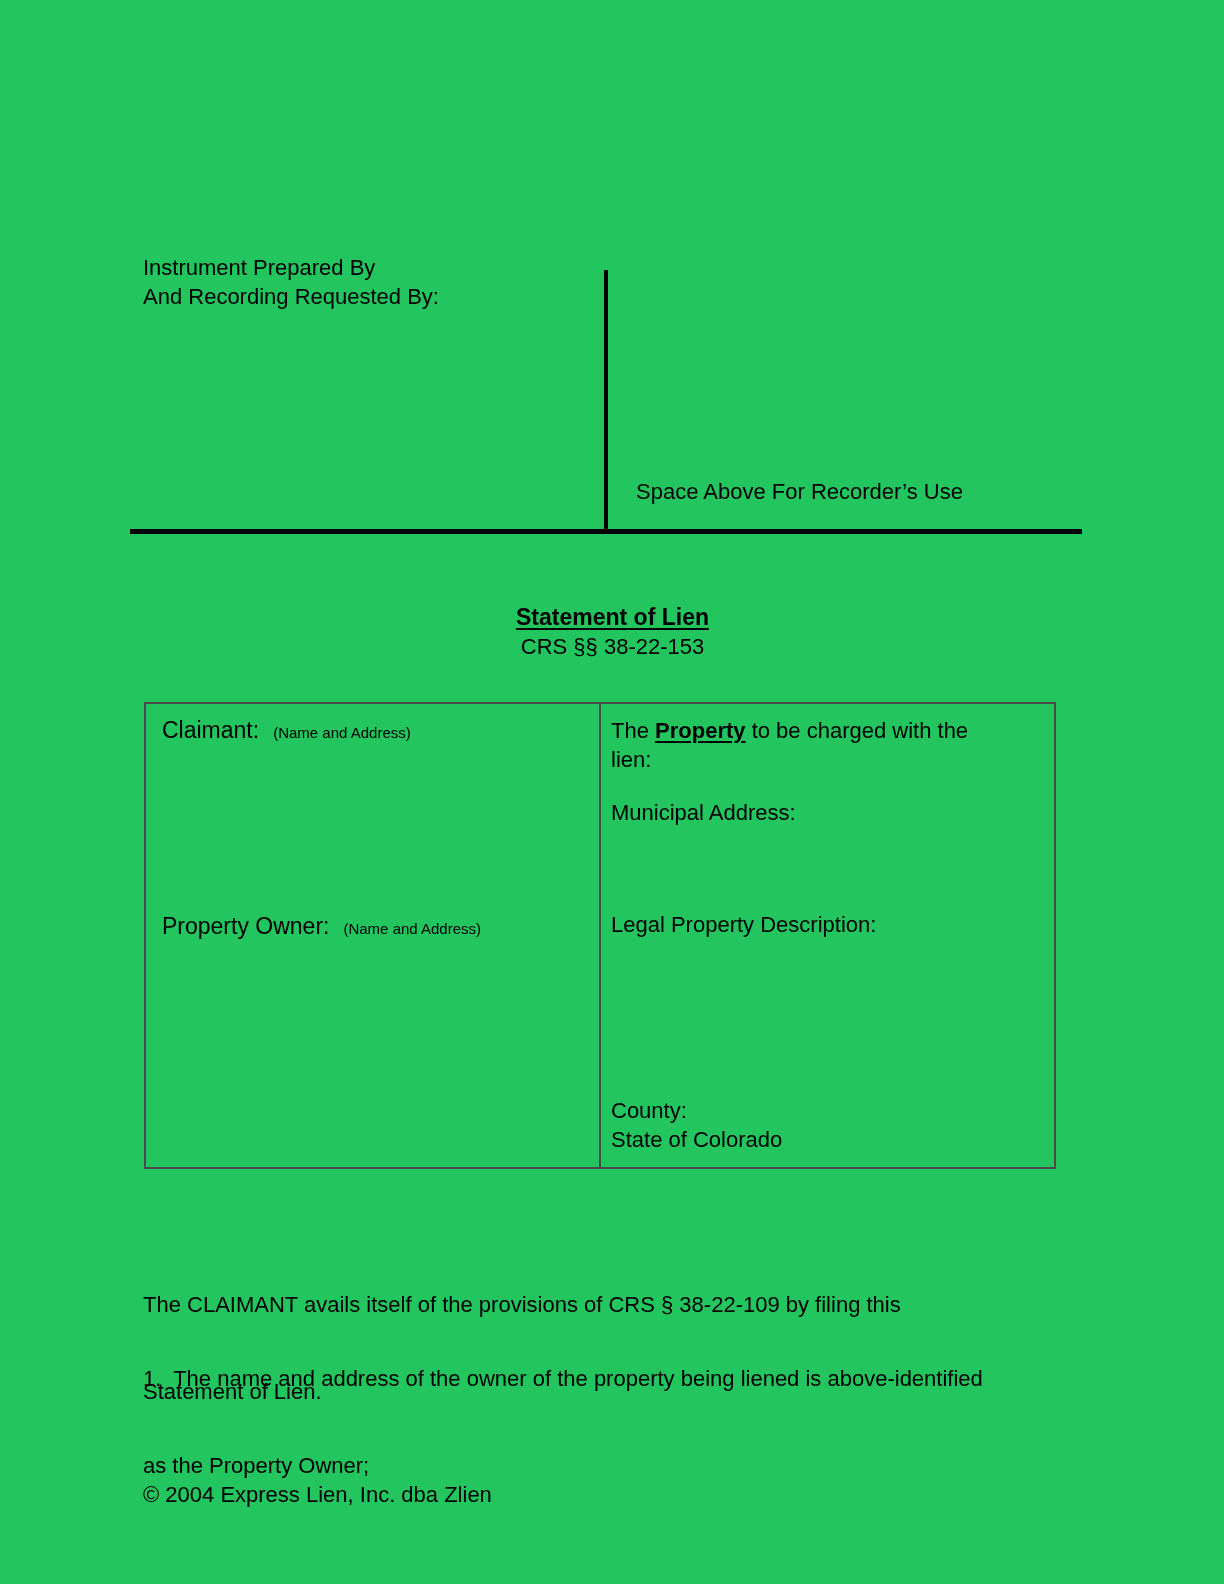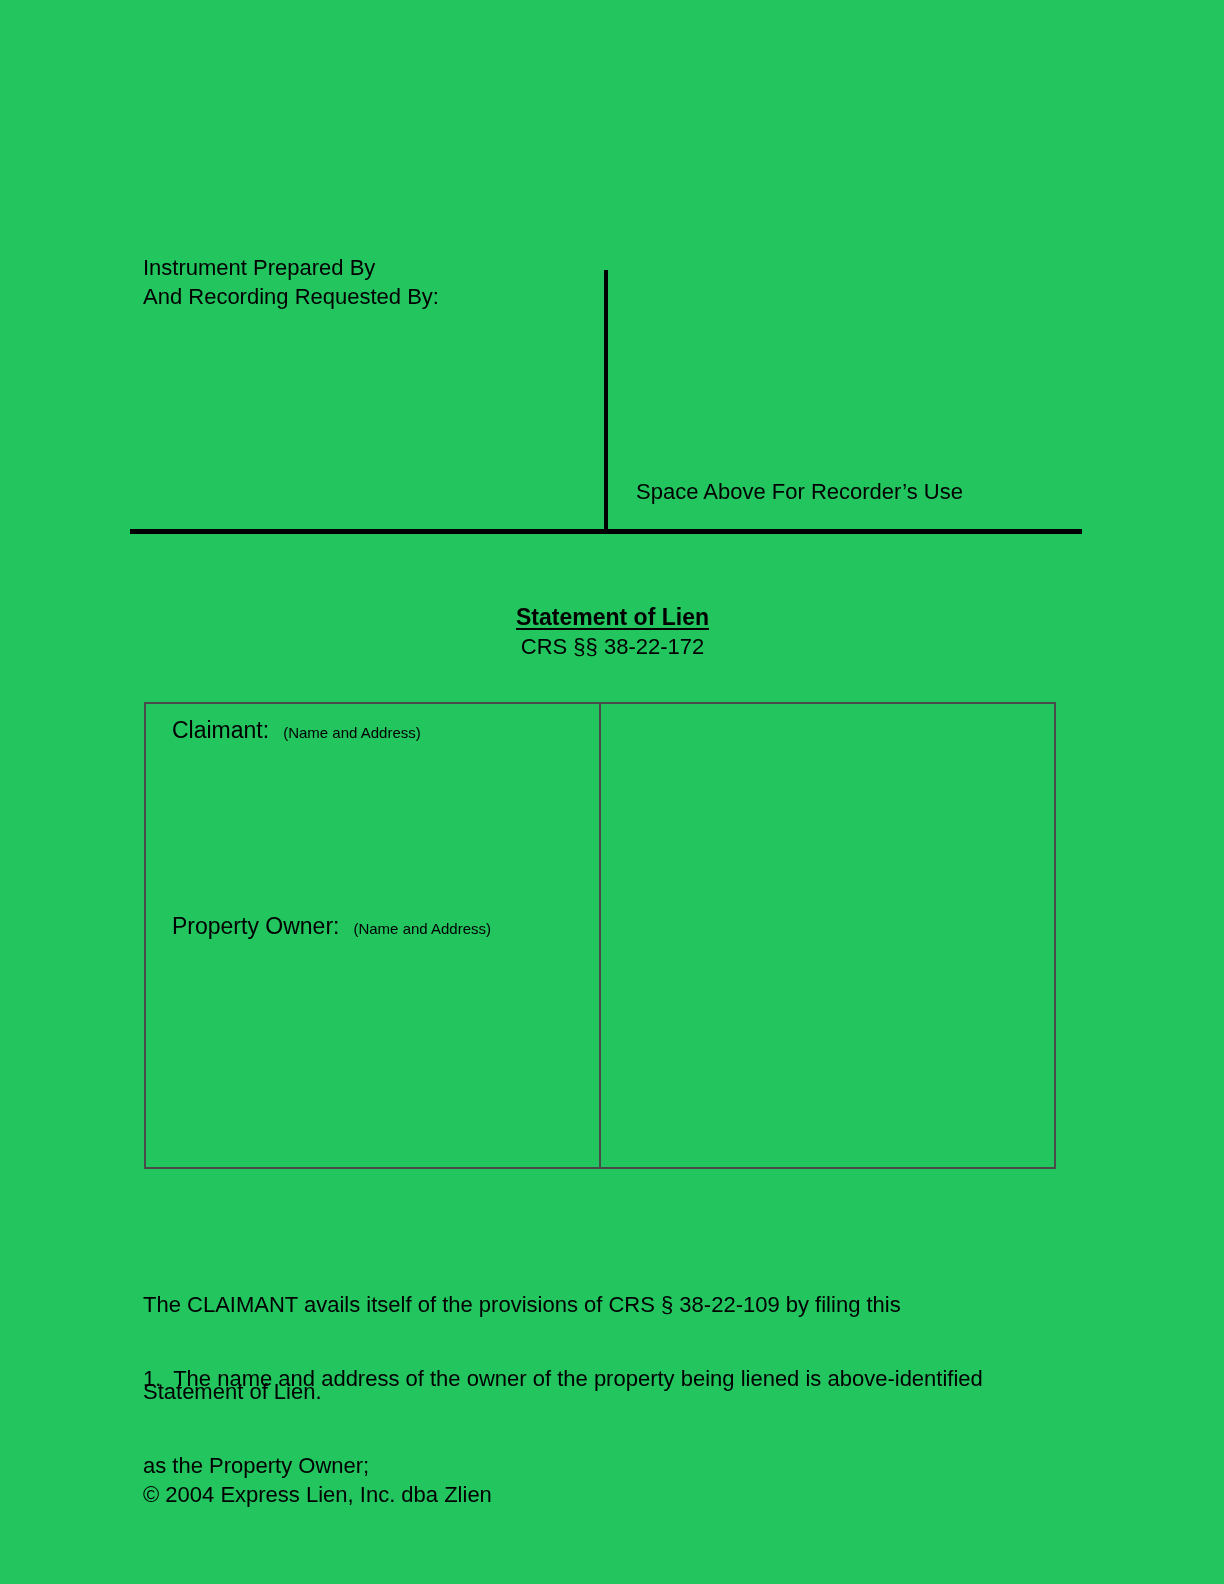--- a/index.html
+++ b/index.html
@@ -22,21 +22,21 @@
 
   
   .title-block { position:absolute; left:143px; top:602px; width:939px; text-align:center; line-height:30px; }
   .doc-title   { font-weight:700; text-decoration:underline; text-underline-offset:3px; font-size:23px; }
 
   
   .info-table  { position:absolute; left:144px; top:702px; width:912px; height:467px;
                  border:2px solid #4a4a4a; box-sizing:border-box; }
   .col-divider { position:absolute; left:453px; top:0; bottom:0; width:2px; background:#4a4a4a; }
   .cell        { position:absolute; top:0; height:100%; }
-  .cell-left   { left:14px; width:448px;border-radius:25px; }
+  .cell-left   { left:4px; width:448px;border-radius:25px; }
   .cell-right  { left:455px; right:0; }
   .claimant-row{ position:absolute; left:12px; top:12px; line-height:29px; }
   .owner-row   { position:absolute; left:12px; top:208px; line-height:29px; }
   .lbl  { font-size:23px; }
   .hint { font-size:15px; margin-left:14px; }
   .prop-block  { position:absolute; left:10px; top:12px; line-height:29px; }
   .bold-underline { font-weight:700; text-decoration:underline; text-underline-offset:3px; }
   .municipal   { position:absolute; left:10px; top:96px; }
   .legal       { position:absolute; left:10px; top:208px; }
   .county-block{ position:absolute; left:10px; top:392px; line-height:29px; }
@@ -58,36 +58,48 @@
     <div>Instrument Prepared By</div>
     <div>And Recording Requested By:</div>
   </div>
 
   <div class="v-divider"></div>
   <div class="recorder-label">Space Above For Recorder’s Use</div>
   <div class="h-rule"></div>
 
   <div class="title-block">
     <div class="doc-title">Statement of Lien</div>
-    <div class="statute">CRS §§ 38-22-172</div>
+    <div class="statute">CRS §§ 38-22-153</div>
   </div>
 
   <div class="info-table">
 
     <div class="cell cell-left">
       <div class="claimant-row">
         <span class="lbl">Claimant:</span><span class="hint">(Name and Address)</span>
       </div>
       <div class="owner-row">
         <span class="lbl">Property Owner:</span><span class="hint">(Name and Address)</span>
       </div>
     </div>
 
     <div class="col-divider"></div>
 
+    <div class="cell cell-right">
+      <div class="prop-block">
+        <div><span>The </span><span class="bold-underline">Property</span><span> to be charged with the</span></div>
+        <div>lien:</div>
+      </div>
+      <div class="municipal">Municipal Address:</div>
+      <div class="legal">Legal Property Description:</div>
+      <div class="county-block">
+        <div>County:</div>
+        <div>State of Colorado</div>
+      </div>
+    </div>
 
   </div>
 
   <div class="para p1">
     <div>The CLAIMANT avails itself of the provisions of CRS § 38-22-109 by filing this</div>
     <div>Statement of Lien.</div>
   </div>
 
   <div class="para p2">
     <div>1.  The name and address of the owner of the property being liened is above-identified</div>

